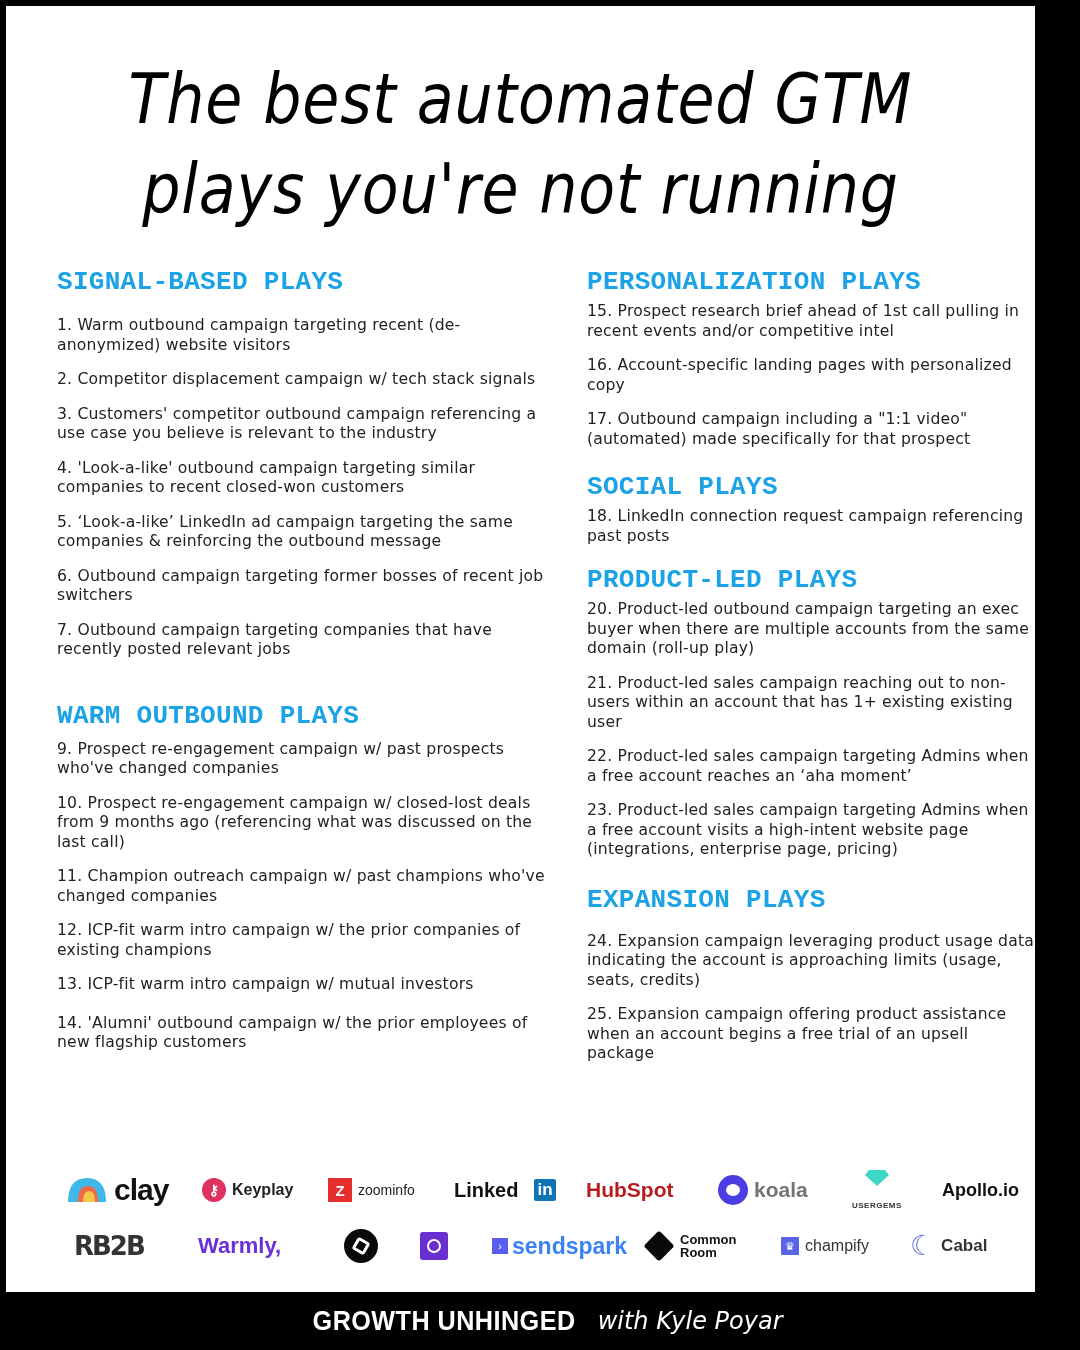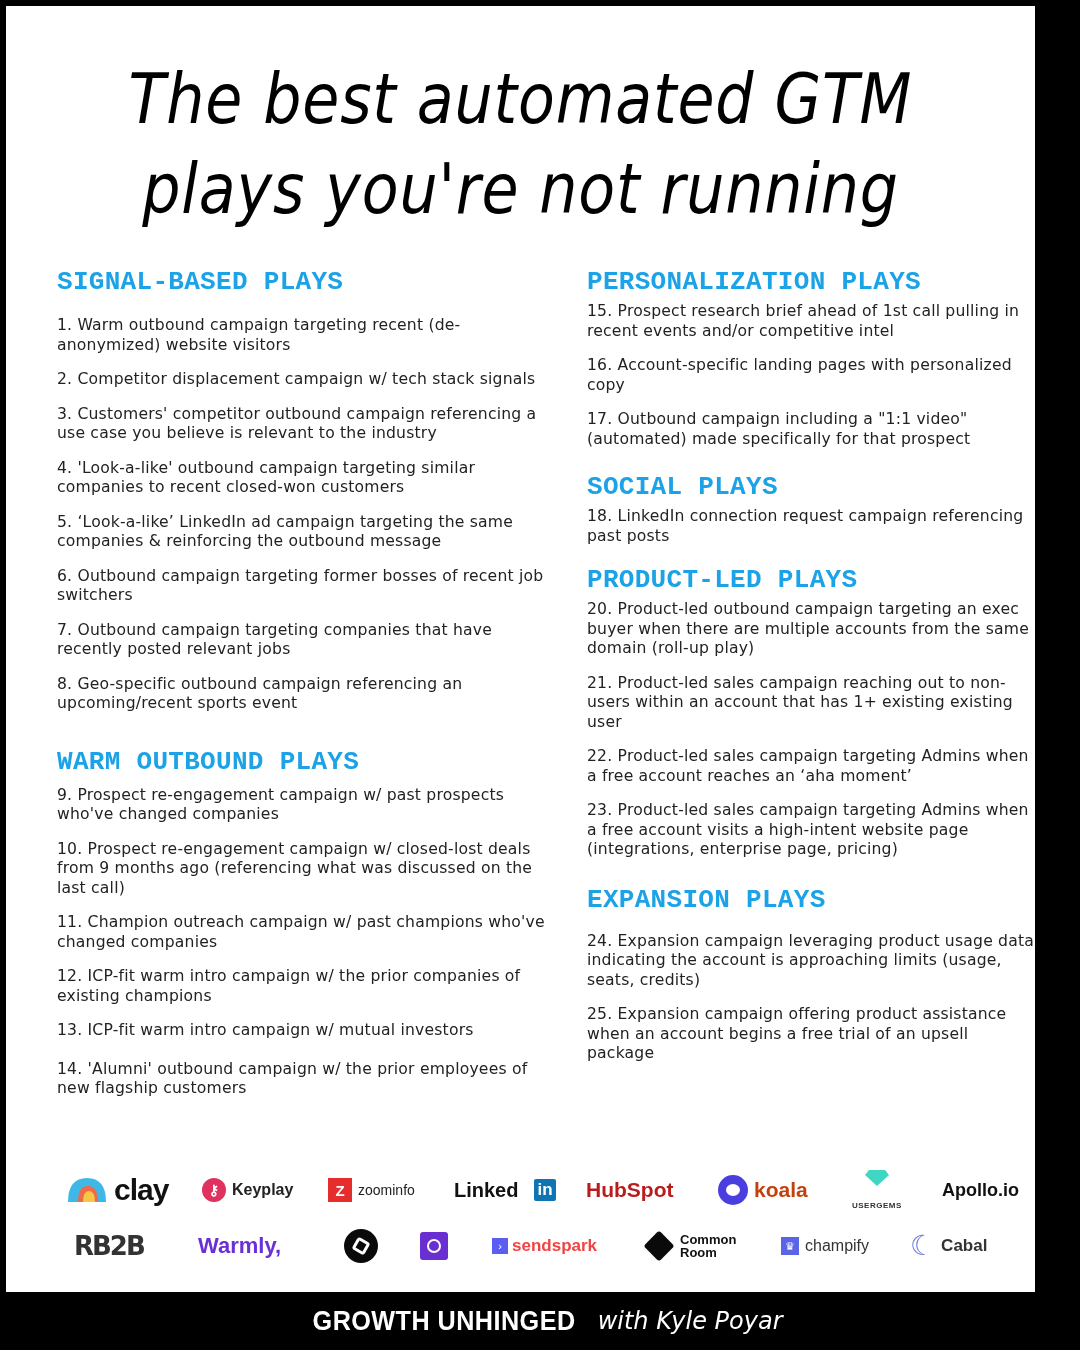--- a/index.html
+++ b/index.html
@@ -77,23 +77,22 @@
 
   <div class="col col-left">
     <div class="section-head" style="margin-top:2px">SIGNAL-BASED PLAYS</div>
     <div class="item" style="margin-top:18px">1. Warm outbound campaign targeting recent (de-anonymized) website visitors</div>
     <div class="item">2. Competitor displacement campaign w/ tech stack signals</div>
     <div class="item">3. Customers' competitor outbound campaign referencing a use case you believe is relevant to the industry</div>
     <div class="item">4. 'Look-a-like' outbound campaign targeting similar companies to recent closed-won customers</div>
     <div class="item">5. ‘Look-a-like’ LinkedIn ad campaign targeting the same companies &amp; reinforcing the outbound message</div>
     <div class="item">6. Outbound campaign targeting former bosses of recent job switchers</div>
     <div class="item">7. Outbound campaign targeting companies that have recently posted relevant jobs</div>
-    <div class="item">8. Geo-specific outbound campaign referencing an upcoming/recent sports event</div>
-
-    <div class="section-head" style="margin-top:32px">WARM OUTBOUND PLAYS</div>
+
+    <div class="section-head" style="margin-top:40px">WARM OUTBOUND PLAYS</div>
     <div class="item">9. Prospect re-engagement campaign w/ past prospects who've changed companies</div>
     <div class="item">10. Prospect re-engagement campaign w/ closed-lost deals from 9 months ago (referencing what was discussed on the last call)</div>
     <div class="item">11. Champion outreach campaign w/ past champions who've changed companies</div>
     <div class="item">12. ICP-fit warm intro campaign w/ the prior companies of existing champions</div>
     <div class="item">13. ICP-fit warm intro campaign w/ mutual investors</div>
     <div class="item" style="margin-top:19px">14. 'Alumni' outbound campaign w/ the prior employees of new flagship customers</div>
   </div>
 
   <div class="col col-right">
     <div class="section-head" style="margin-top:2px">PERSONALIZATION PLAYS</div>
@@ -137,21 +136,21 @@
         <span class="logo-text" style="font-size:20px;color:#111">Linked</span>
         <span style="background:#1074b4;color:#fff;font-weight:700;font-size:17px;padding:0 3px;border-radius:2px;line-height:22px;">in</span>
       </div>
       <div class="logo" style="left:580px">
         <span class="logo-text" style="font-size:21px;color:#b91c1c">HubSpot</span>
       </div>
       <div class="logo" style="left:712px">
         <span style="width:30px;height:30px;border-radius:50%;background:#4b3ee0;display:flex;align-items:center;justify-content:center;">
           <span style="width:14px;height:12px;border-radius:50%;background:#fff;display:block"></span>
         </span>
-        <span class="logo-text" style="font-size:21px;color:#c2410c">koala</span>
+        <span class="logo-text" style="font-size:21px;color:#737373">koala</span>
       </div>
       <div class="logo" style="left:846px;flex-direction:column;gap:1px;justify-content:space-between">
         <svg width="24" height="16" viewBox="0 0 24 16">
           <path d="M4 0 H20 L24 5 L12 16 L0 5 Z" fill="#3fd6c4"></path>
         </svg>
         <span style="font-size:8px;font-weight:700;color:#333;letter-spacing:0.5px">USERGEMS</span>
       </div>
       <div class="logo" style="left:936px">
         <span style="font-size:18px;color:#111;font-weight:700">Apollo.io</span>
       </div>
@@ -169,21 +168,21 @@
           <span style="width:14px;height:14px;border:3px solid #fff;border-radius:3px;transform:rotate(30deg);display:block"></span>
         </span>
       </div>
       <div class="logo" style="left:414px">
         <span style="width:28px;height:28px;border-radius:3px;background:#6a2fd0;display:flex;align-items:center;justify-content:center;">
           <span style="width:14px;height:14px;border:2px solid #fff;border-radius:50%;display:block"></span>
         </span>
       </div>
       <div class="logo" style="left:486px;gap:4px">
         <span style="width:16px;height:16px;background:#5a5ef0;color:#fff;display:flex;align-items:center;justify-content:center;font-size:11px;">›</span>
-        <span class="logo-text" style="font-size:17px;color:#ef4444">sendspark</span>
+        <span class="logo-text" style="font-size:23px;color:#3b82f6">sendspark</span>
       </div>
       <div class="logo" style="left:642px">
         <span style="width:22px;height:22px;background:#0a0a0a;transform:rotate(45deg);border-radius:3px;display:block"></span>
         <span style="display:flex;flex-direction:column;line-height:13px;margin-left:4px">
           <span style="font-size:13px;font-weight:700;color:#111">Common</span>
           <span style="font-size:13px;font-weight:700;color:#111">Room</span>
         </span>
       </div>
       <div class="logo" style="left:775px">
         <span style="width:18px;height:18px;background:#5a64e6;color:#fff;display:flex;align-items:center;justify-content:center;font-size:11px;">♛</span>

